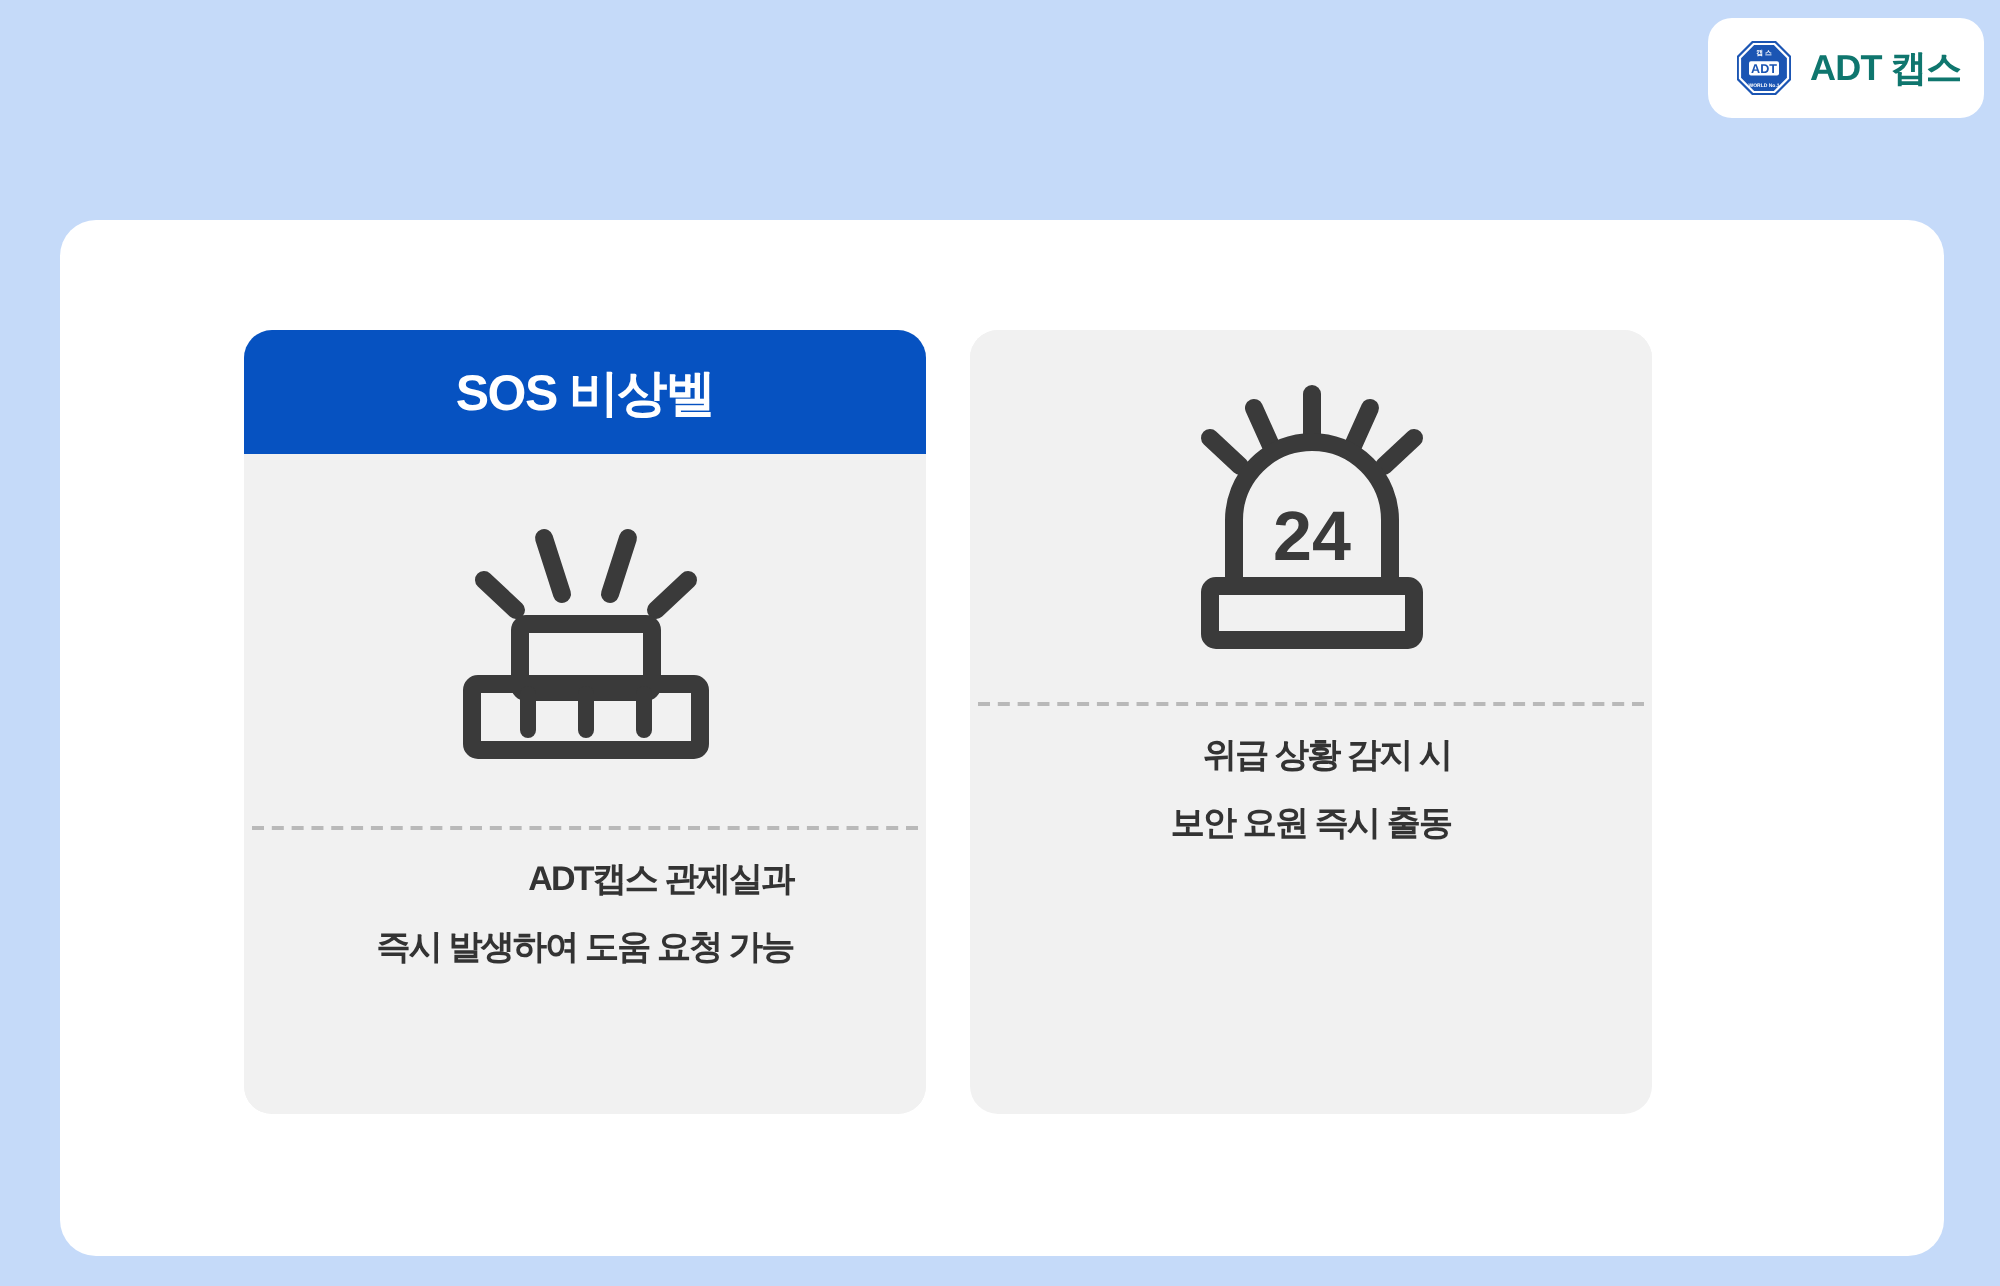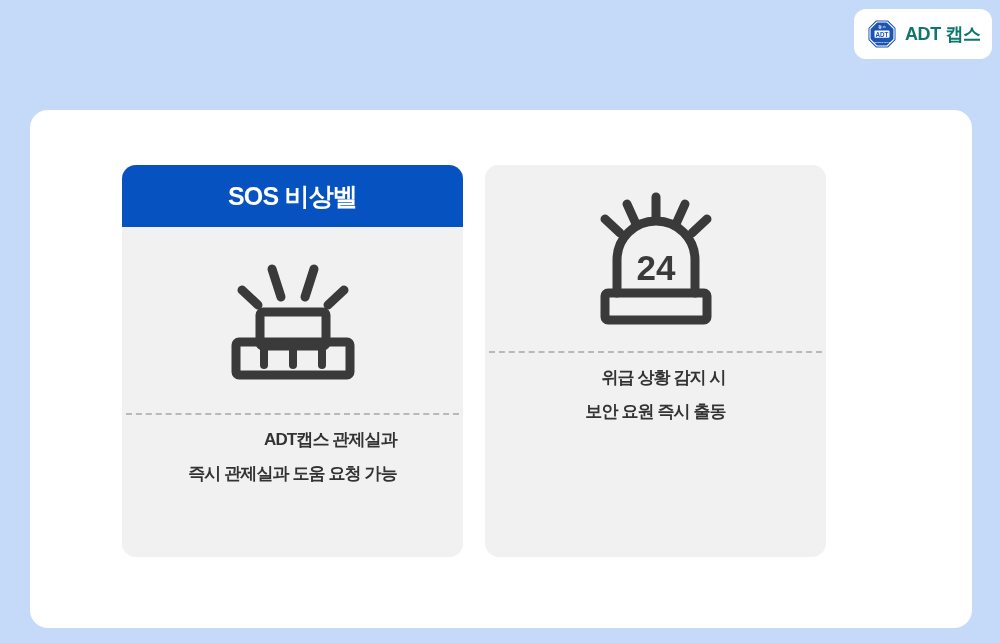--- a/index.html
+++ b/index.html
@@ -172,21 +172,21 @@
               <g stroke="#3a3a3a" stroke-width="8" stroke-linecap="round">
                 <line x1="36" y1="90" x2="36" y2="108"></line>
                 <line x1="65" y1="90" x2="65" y2="108"></line>
                 <line x1="94" y1="90" x2="94" y2="108"></line>
               </g>
             </svg>
           </div>
           <div class="divider"></div>
           <div class="card-desc">
             <span>ADT캡스 관제실과</span>
-            <span>즉시 관제실과 도움 요청 가능</span>
+            <span>즉시 발생하여 도움 요청 가능</span>
           </div>
         </div>
       </div>
 
       <div class="card">
         <div class="card-body">
           <div class="card-icon">
             <svg width="142" height="140" viewBox="0 0 142 140" aria-hidden="true">
               <g stroke="#3a3a3a" stroke-width="9" stroke-linecap="round" fill="none">
                 <line x1="20" y1="31" x2="35" y2="45"></line>

